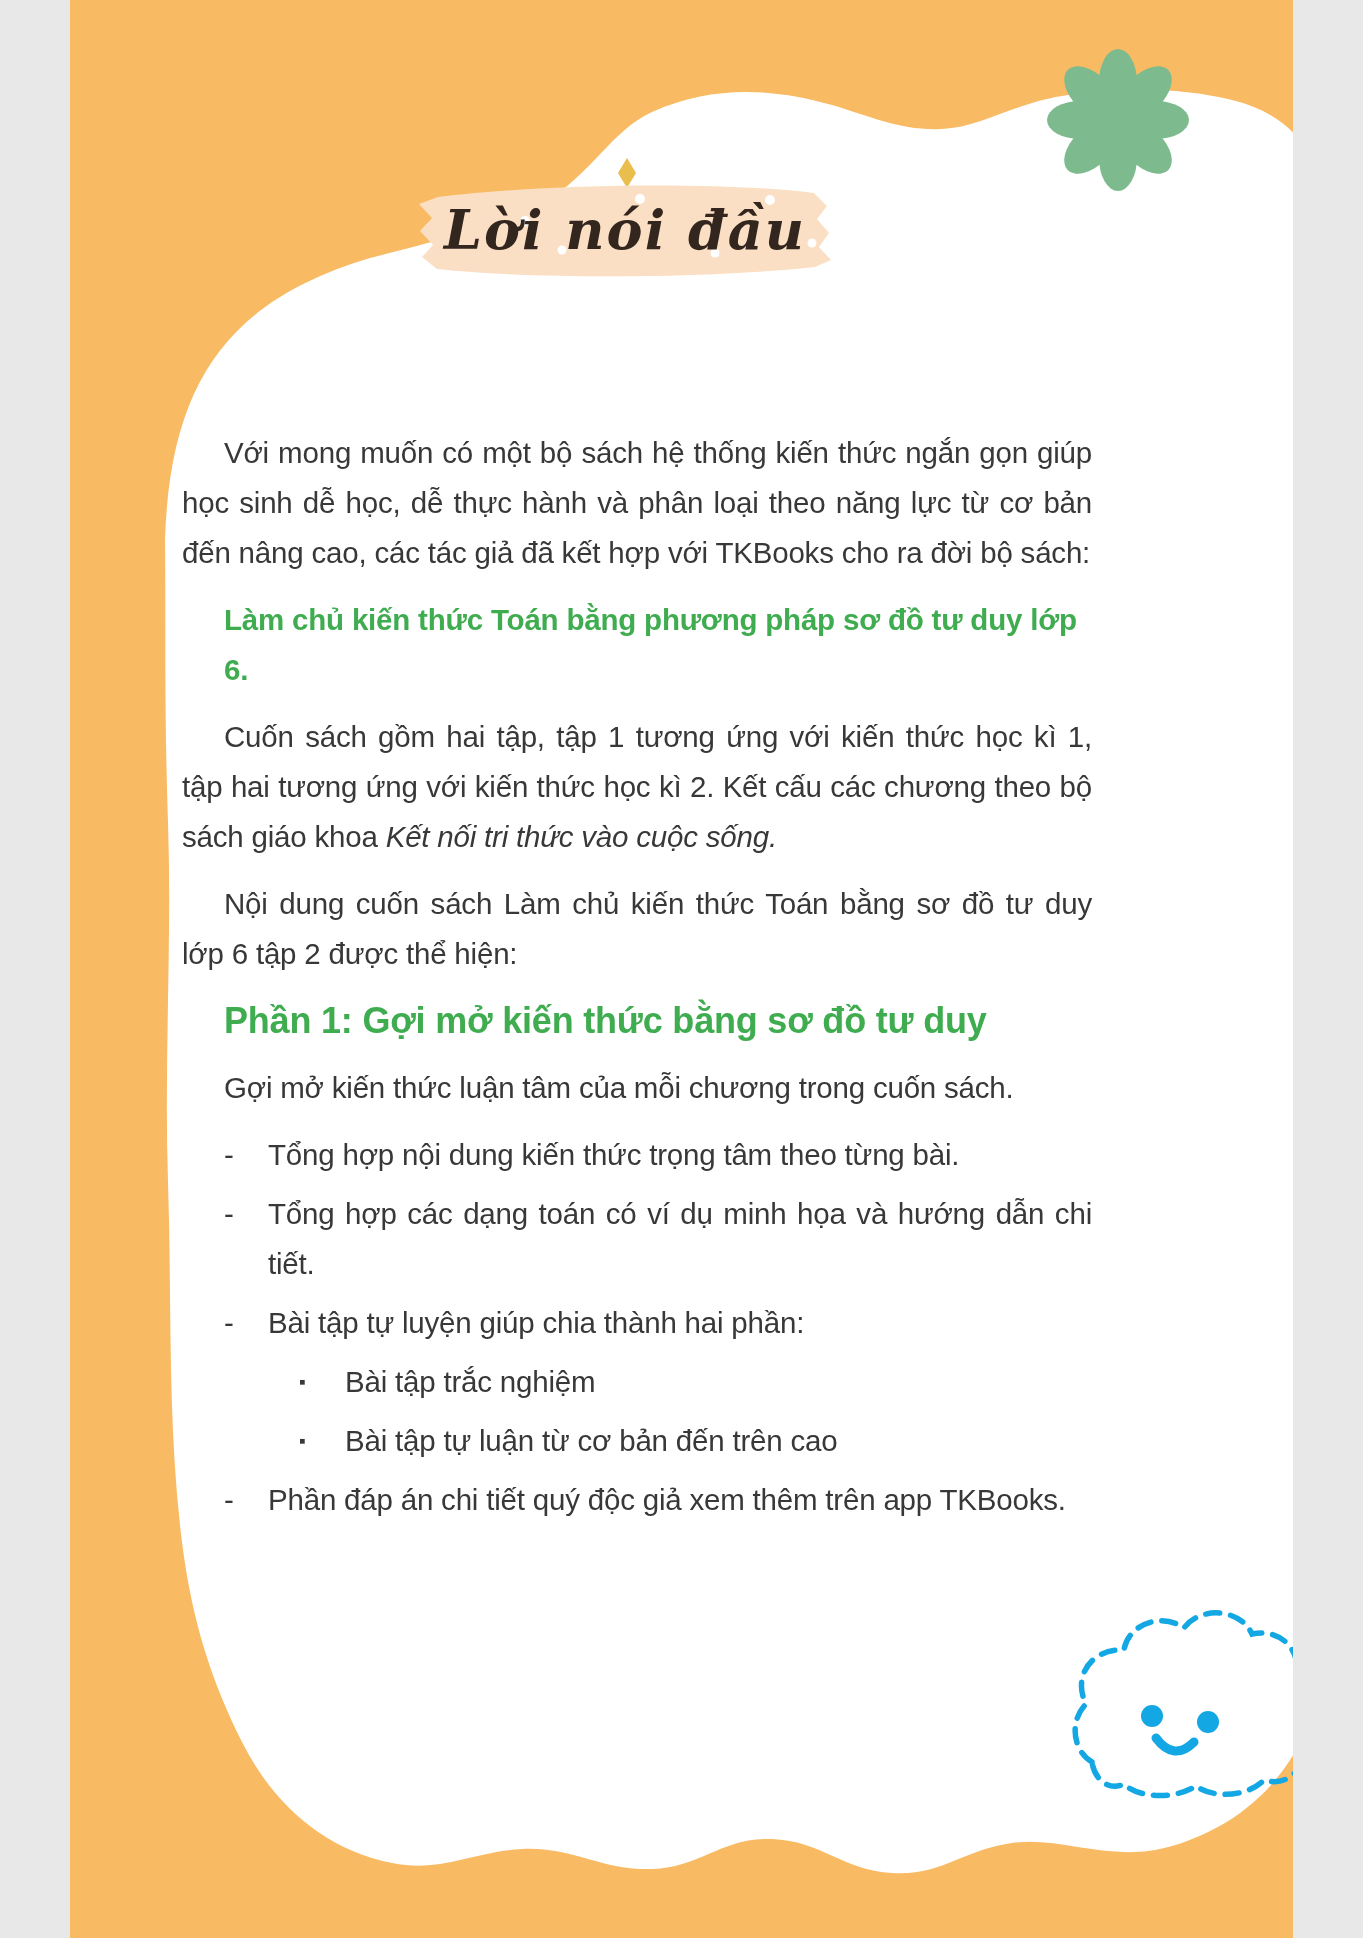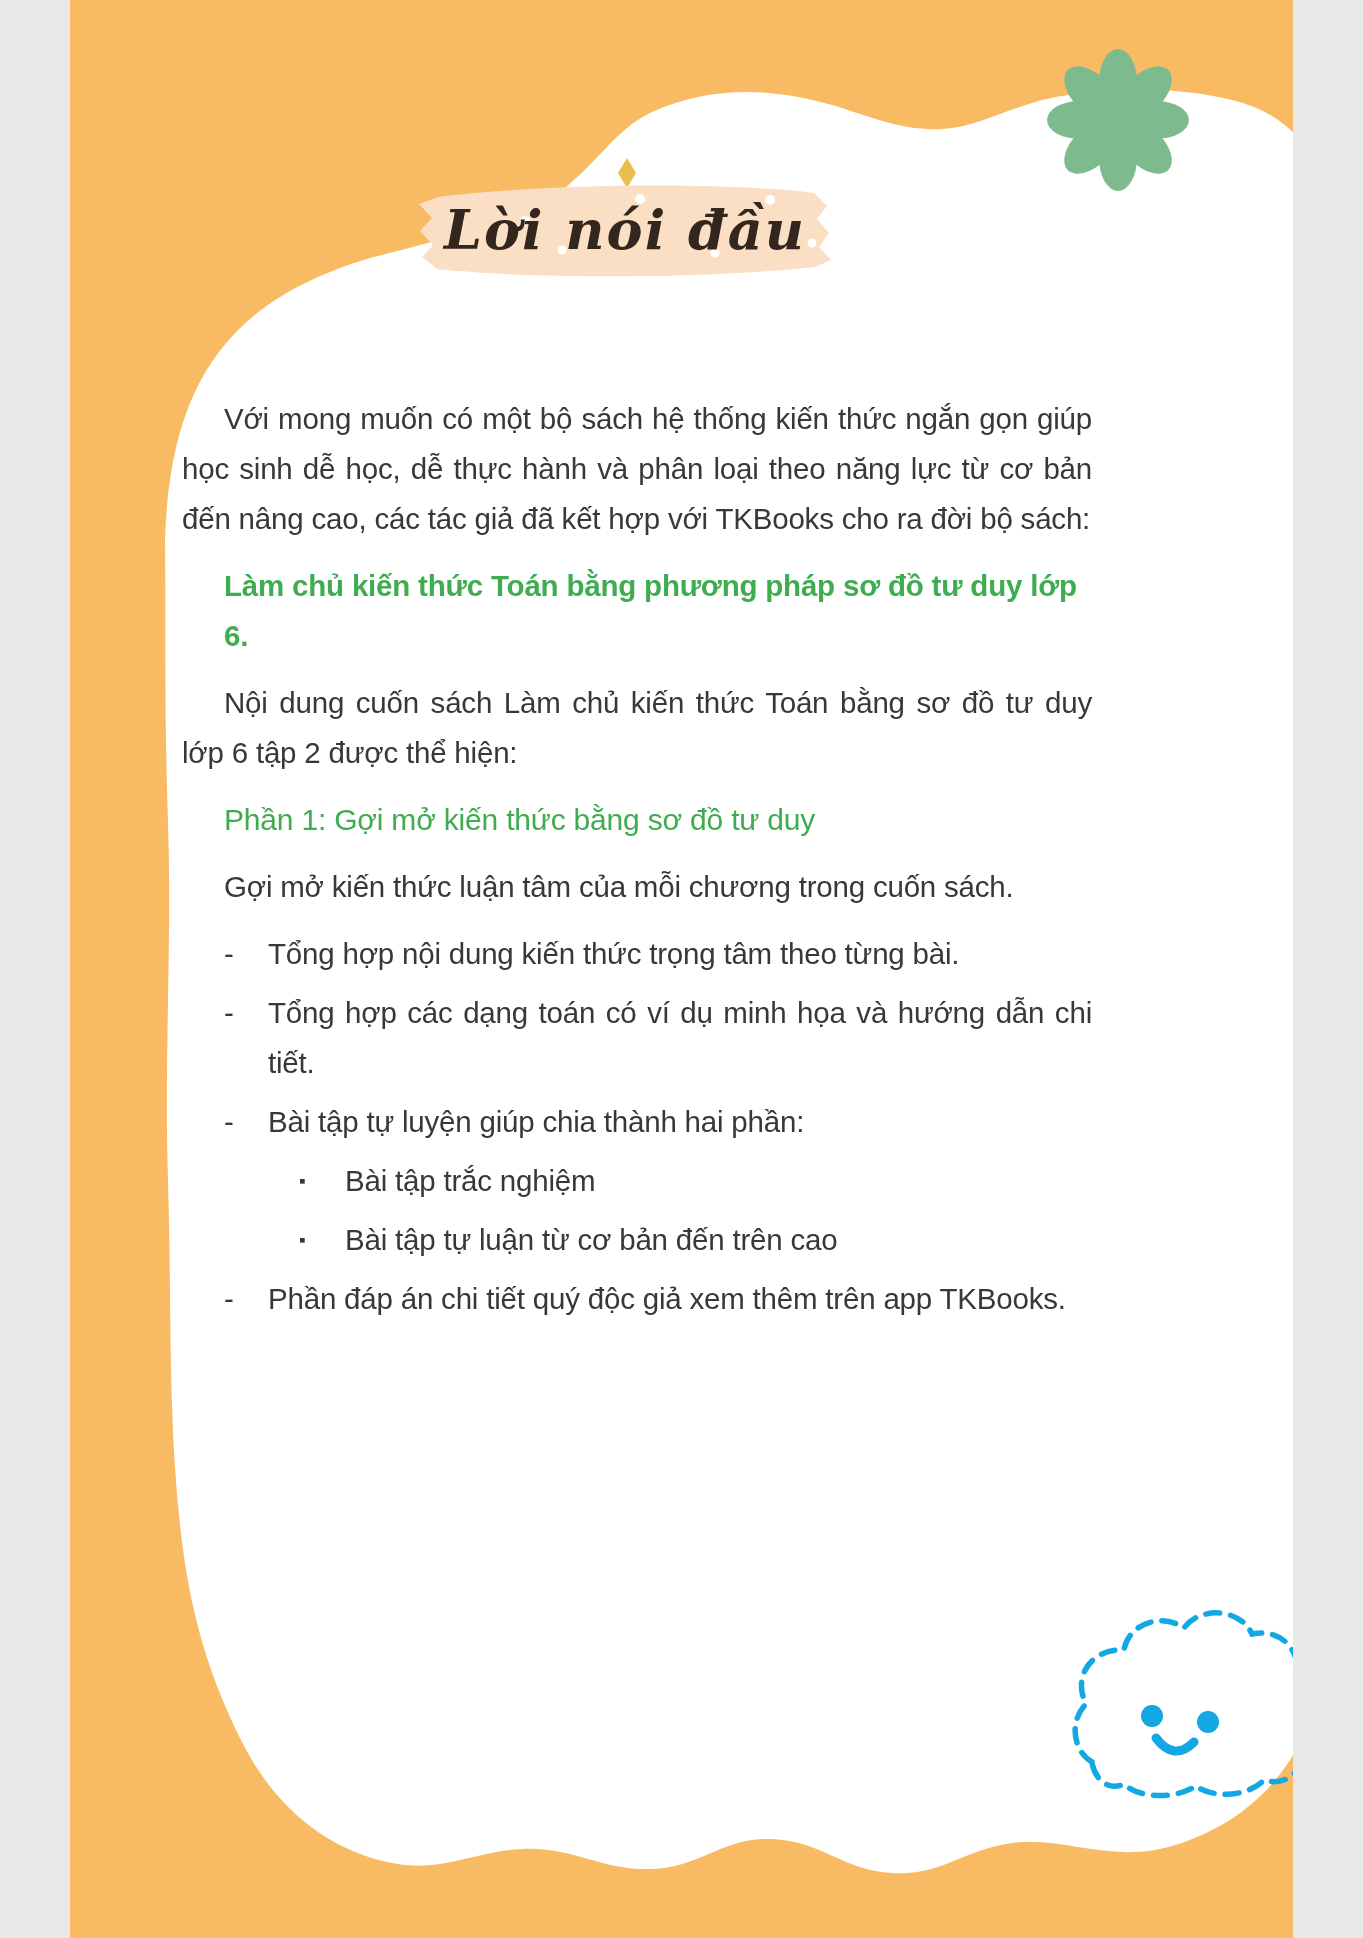--- a/index.html
+++ b/index.html
@@ -16,33 +16,33 @@
   }
   .bg-svg{position:absolute;left:0;top:0;width:1363px;height:1938px;display:block;}
   .banner-title{
     position:absolute;left:350px;top:192px;width:410px;height:76px;
     display:flex;align-items:center;justify-content:center;
     font-family:"DejaVu Serif","Liberation Serif",serif;
     font-style:italic;font-weight:700;
     font-size:54px;color:#33261E;letter-spacing:2px;
   }
   .content{
-    position:absolute;left:112px;top:394px;width:910px;
+    position:absolute;left:112px;top:428px;width:910px;
     font-size:29.5px;line-height:50px;letter-spacing:-0.2px;
     color:#383838;
   }
   .content p{margin:0 0 17px 0;text-align:justify;}
   .content p.indent{text-indent:42px;}
   .book-title{
     margin:0 0 17px 42px !important;
     color:#3FAC50;font-weight:bold;text-align:left !important;
   }
   .green-heading{
     margin:0 0 17px 42px;
-    color:#3FAC50;font-weight:normal;font-size:30px;line-height:50px;
+    color:#3FAC50;font-weight:bold;font-size:36px;line-height:50px;
   }
   .plain-line{margin:0 0 17px 42px !important;text-align:left !important;}
   em{font-style:italic;}
   .dash-list{list-style:none;margin:0;padding:0;}
   .dash-list li{display:flex;margin:9px 0;}
   .dash-list .marker{flex:none;margin-left:42px;width:44px;}
   .dash-list li.sub .marker{margin-left:117px;width:46px;font-size:19px;}
   .dash-list .text{flex:1;text-align:justify;}
 </style>
 </head>
@@ -132,20 +132,21 @@
   </svg>
 
   <div class="banner-title">Lời nói đầu</div>
 
   <div class="content">
 
     <p class="indent">Với mong muốn có một bộ sách hệ thống kiến thức ngắn gọn giúp học sinh dễ học, dễ thực hành và phân loại theo năng lực từ cơ bản đến nâng cao, các tác giả đã kết hợp với TKBooks cho ra đời bộ sách:</p>
 
     <p class="book-title">Làm chủ kiến thức Toán bằng phương pháp sơ đồ tư duy lớp 6.</p>
 
+    <p class="indent"><span>Cuốn sách gồm hai tập, tập 1 tương ứng với kiến thức học kì 1, tập hai tương ứng với kiến thức học kì 2. Kết cấu các chương theo bộ sách giáo khoa </span><em>Kết nối tri thức vào cuộc sống.</em></p>
 
     <p class="indent">Nội dung cuốn sách Làm chủ kiến thức Toán bằng sơ đồ tư duy lớp 6 tập 2 được thể hiện:</p>
 
     <div class="green-heading">Phần 1: Gợi mở kiến thức bằng sơ đồ tư duy</div>
 
     <p class="plain-line">Gợi mở kiến thức luận tâm của mỗi chương trong cuốn sách.</p>
 
 
     <ul class="dash-list">
       <li>

